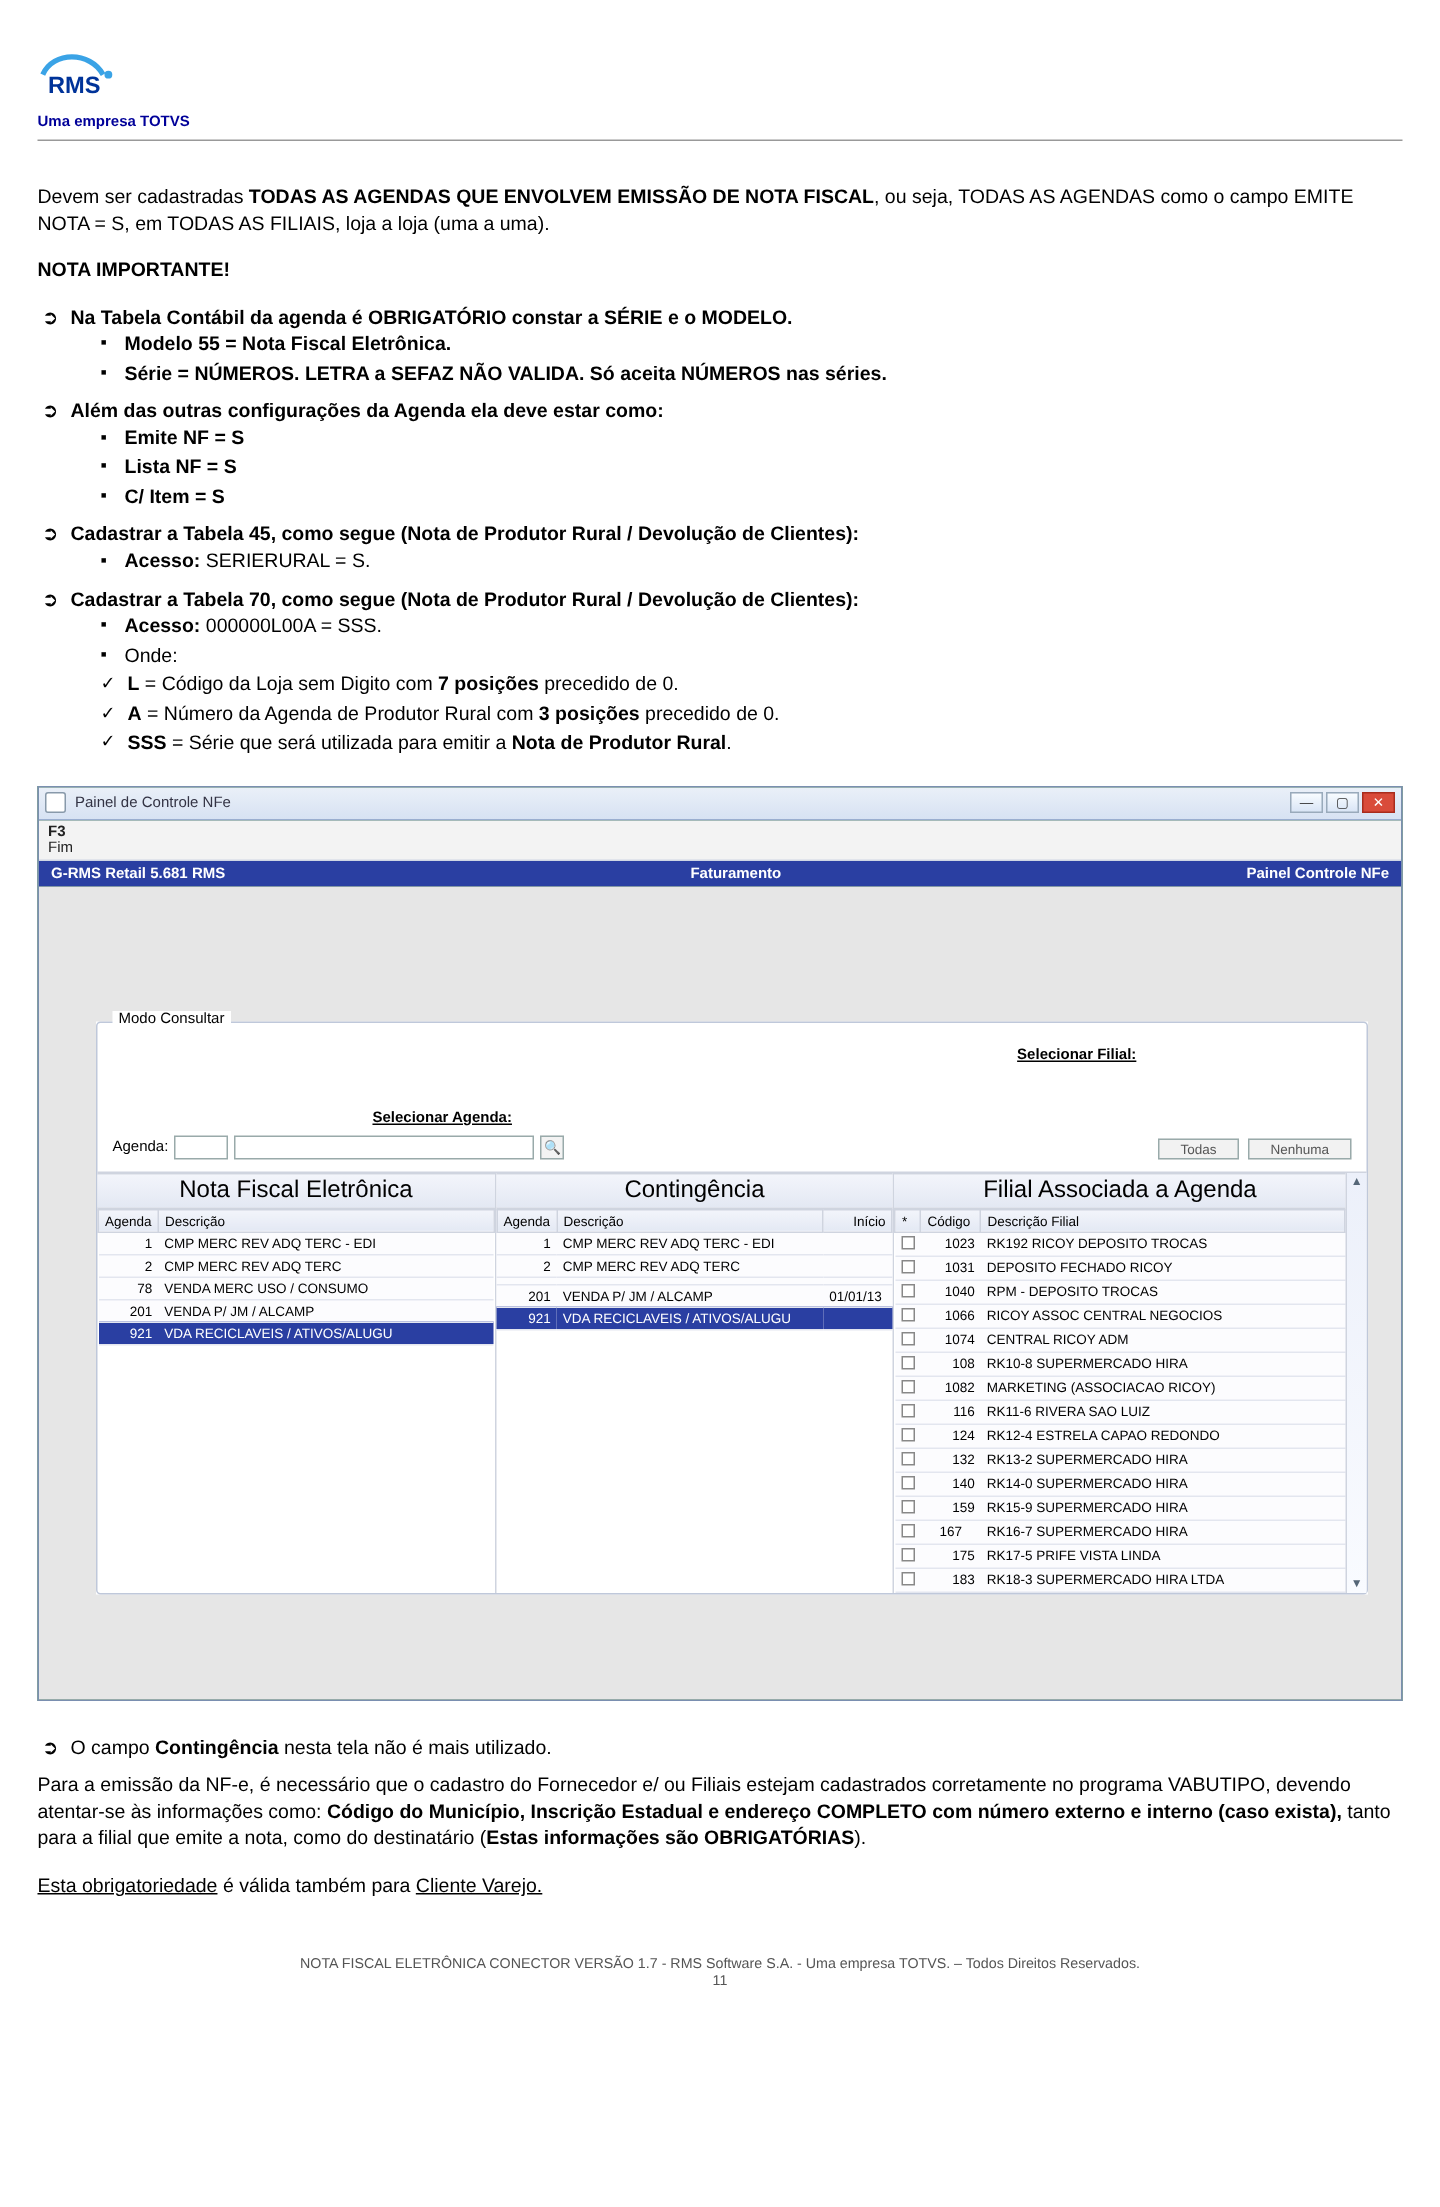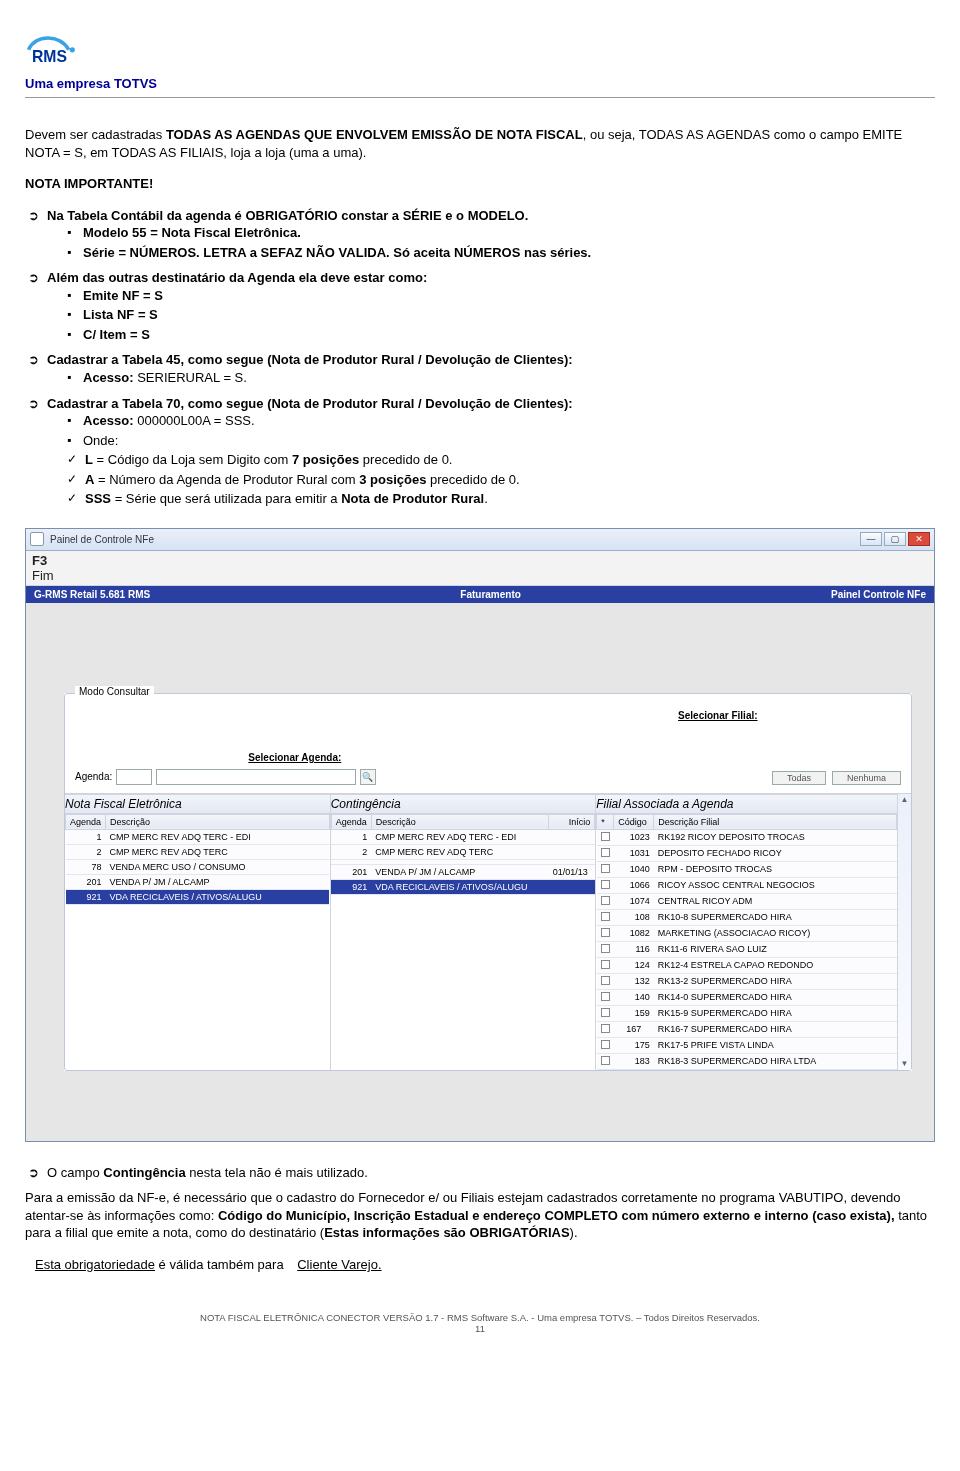--- a/index.html
+++ b/index.html
@@ -6,21 +6,21 @@
   body {
     width: 960px;
     font-family: Arial, Helvetica, sans-serif;
     font-size: 13px;
     color: #000;
     background: #fff;
     padding: 30px 25px 20px 25px;
   }
   .header-logo { display:flex; align-items:center; gap:6px; margin-bottom:10px;}
   .logo-svg { width:70px; height:36px; }
-  .logo-sub { font-size:13px; color:#009; font-weight:bold;}
+  .logo-sub { font-size:10px; color:#009; font-weight:bold;}
   hr.hr1 { border:none; border-top:1px solid #999; margin:6px 0 28px 0;}
   p { margin-bottom: 14px; line-height:1.35; }
   .bold { font-weight:bold; }
   ul.arrow { list-style:none; padding-left:0; }
   ul.arrow > li { position:relative; padding-left:22px; margin-bottom:8px; line-height:1.35;}
   ul.arrow > li::before { content:"➲"; position:absolute; left:3px; top:0; font-size:13px;}
   ul.square { list-style:none; padding-left:20px; }
   ul.square > li { position:relative; padding-left:16px; margin-bottom:2px;}
   ul.square > li::before { content:"▪"; position:absolute; left:0; top:0; font-size:12px;}
   ul.tick { list-style:none; padding-left:20px;}
@@ -28,46 +28,46 @@
   ul.tick > li::before { content:"✓"; position:absolute; left:0; top:0; font-size:12px;}
   
   .app-window { border:1px solid #7a8fb0; margin-top:20px; margin-bottom:22px; font-size:10px; background:#14532d;}
   .titlebar { display:flex; align-items:center; background:linear-gradient(#eaf0f8,#d7e2f3); height:22px; border-bottom:1px solid #9aaed0; padding:0 4px;}
   .titlebar .icon { width:14px; height:14px; background:#fff; border:1px solid #89a; border-radius:2px; margin-right:6px;}
   .titlebar-title { color:#334; flex:1; font-size:10px;}
   .wbtns { display:flex; gap:2px;}
   .wbtn { width:22px; height:14px; border:1px solid #9ab; background:linear-gradient(#f8fcff,#d9e5f6); display:flex; align-items:center; justify-content:center; font-size:9px; color:#333;}
   .wbtn.close { background:#d94b3a; color:#fff; border-color:#a82c1d;}
   .menubar { background:#f3f3f3; padding:2px 6px; border-bottom:1px solid #cfd6e4; }
-  .menubar span { font-size:13px; color:#222;}
+  .menubar span { font-size:10px; color:#222;}
   .bluestrip { background:#2a3fa2; color:#fff; display:flex; justify-content:space-between; padding:3px 8px; font-weight:bold; font-size:10px;}
   .panel-body { background:#e6e6e6; padding:60px 12px 60px 12px; position:relative;}
   .inner { background:#fff; margin:30px 10px 10px 26px;}
   .modo-wrap { border:1px solid #bfc8da; border-radius:3px; margin:0; position:relative; padding-top:10px;}
   .sel-row { display:flex; border-bottom:1px solid #cfd4df; padding:6px 10px 8px 10px; align-items:flex-end; gap:20px;}
   .sel-group { flex:1; text-align:center;}
   .sel-group .lbl { font-weight:bold; font-size:10px; text-decoration:underline;}
   .agenda-line { display:flex; align-items:center; gap:4px; margin-top:6px;}
   .agenda-line input { border:1px solid #9aa; height:16px; font-size:9px; padding:0 2px;}
   .btnpair { display:flex; gap:6px; margin-top:6px; justify-content:flex-end;}
   .btnpair .b { border:1px solid #9aa; background:#f2f2f2; color:#555; padding:1px 14px; font-size:9px;margin-top:44px;}
   .col-left { flex:1.1; border-right:1px solid #cfd4df;}
   .col-mid  { flex:1.1; border-right:1px solid #cfd4df;}
   .col-right{ flex:1.25;}
-  .thead { background:linear-gradient(#f3f5fb,#e3e8f3); border-top:1px solid #cfd4df; border-bottom:1px solid #cfd4df; text-align:left; font-size:12px; padding:2px 0; font-weight:normal;font-style:italic;}
+  .thead { background:linear-gradient(#f3f5fb,#e3e8f3); border-top:1px solid #cfd4df; border-bottom:1px solid #cfd4df; text-align:center; font-size:16px; padding:2px 0; font-weight:normal;}
   table.t { width:100%; border-collapse:collapse; font-size:9px;}
   table.t th { background:linear-gradient(#f3f5fb,#e4e9f4); border:1px solid #cfd4df; padding:2px 4px; font-weight:normal; text-align:left;}
   table.t td { border-bottom:1px solid #e3e6ef; padding:2px 4px; background:#fcfcfe;}
   table.t tr.sel td { background:#2a3fa2; color:#fff;margin-left:40px;}
   .chk { display:inline-block; width:9px; height:9px; border:1px solid #888; background:#fff;}
   .scroll { width:14px; border-left:1px solid #cfd4df; background:linear-gradient(#ecf0fa,#f9fbff); display:flex; flex-direction:column; justify-content:space-between; align-items:center;}
   .sb-arrow { width:12px; height:12px; font-size:8px; color:#567; display:flex; align-items:center; justify-content:center;}
   .footer { color:#555; font-size:9.5px; text-align:center; margin-top:38px;}
   .pagenum { text-align:center; color:#555; font-size:9.5px;}
-  .u { text-decoration:underline;margin-left:10px; }
+  .u { text-decoration:underline; }
 </style>
 </head>
 <body>
 
 <div class="header-logo">
   <svg class="logo-svg" viewBox="0 0 80 40">
     <path d="M4 22 C12 4 40 4 50 22" stroke="#3aa3e6" stroke-width="4" fill="none"></path>
     <circle cx="54" cy="22" r="3" fill="#3aa3e6"></circle>
     <text x="8" y="36" font-family="Arial" font-size="18" font-weight="bold" fill="#003399">RMS</text>
   </svg>
@@ -84,21 +84,21 @@
 <ul class="arrow">
   <li>
     <span class="bold">Na Tabela Contábil da agenda é OBRIGATÓRIO constar a SÉRIE e o MODELO.</span>
     <ul class="square">
       <li><span class="bold">Modelo 55 = Nota Fiscal Eletrônica.</span></li>
       <li><span class="bold">Série = NÚMEROS. LETRA a SEFAZ NÃO VALIDA. Só aceita NÚMEROS nas séries.</span></li>
     </ul>
   </li>
 
   <li>
-    <span class="bold">Além das outras destinatário da Agenda ela deve estar como:</span>
+    <span class="bold">Além das outras configurações da Agenda ela deve estar como:</span>
     <ul class="square">
       <li><span class="bold">Emite NF = S</span></li>
       <li><span class="bold">Lista NF = S</span></li>
       <li><span class="bold">C/ Item = S</span></li>
     </ul>
   </li>
 
   <li>
     <span class="bold">Cadastrar a Tabela 45, como segue (Nota de Produtor Rural / Devolução de Clientes):</span>
     <ul class="square">

